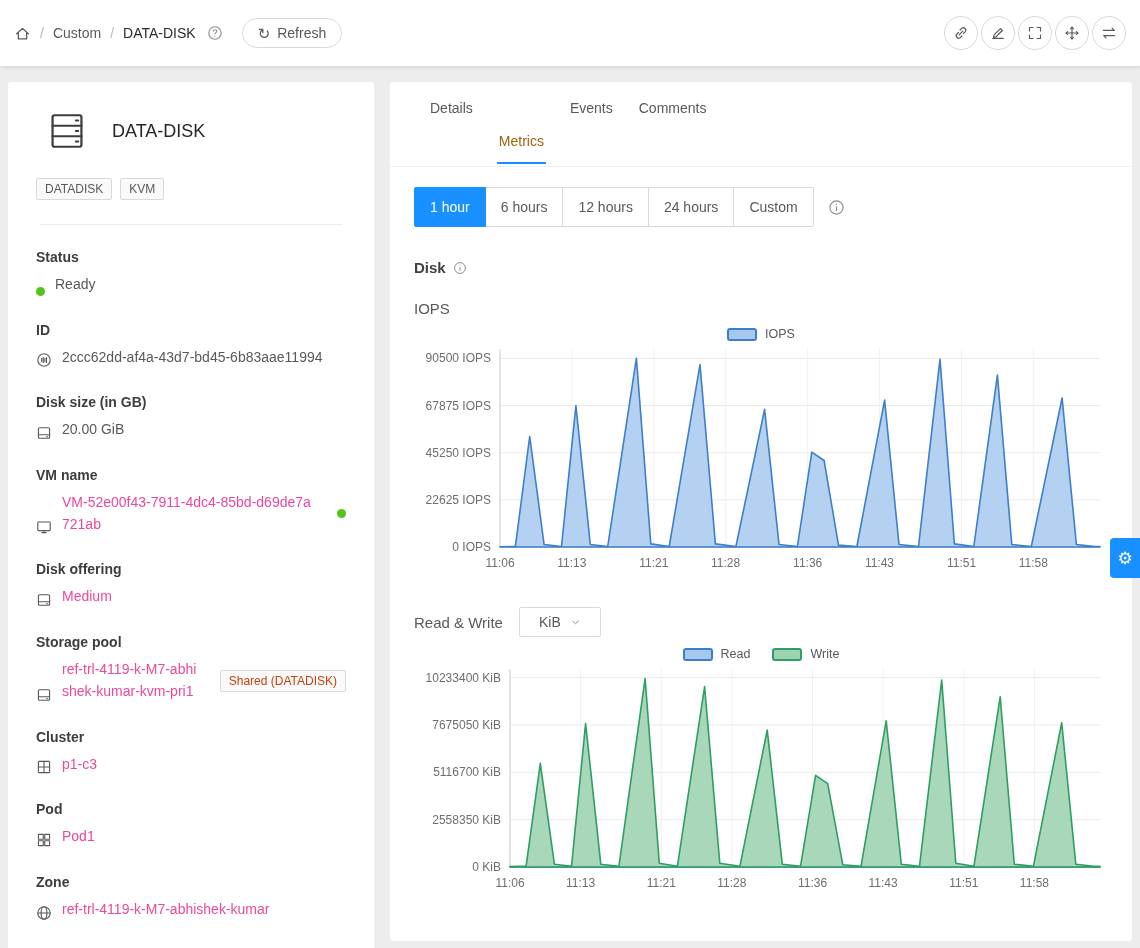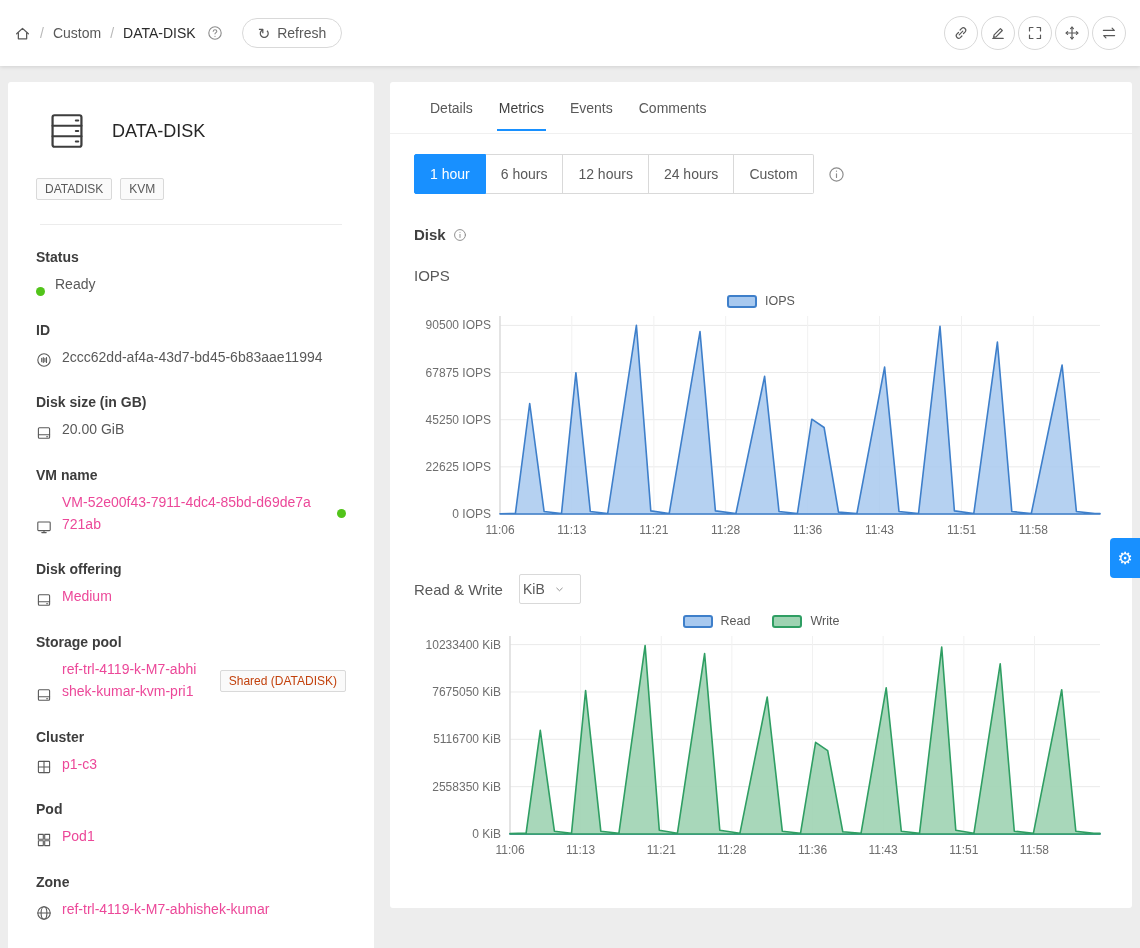--- a/index.html
+++ b/index.html
@@ -64,21 +64,21 @@
   .chip {
     border:1px solid #d9d9d9; background:#fafafa; border-radius:2px;
     font-size:12px; color:#c2410c; padding:1px 8px; line-height:18px;
     white-space:nowrap; align-self:center; margin-left:8px;
   }
 
   
   .detail-card { flex:1; background:#fff; border-radius:3px; padding-bottom:42px; }
   .tabs { display:flex; gap:22px; padding:3px 38px; border-bottom:1px solid #f0f0f0; }
   .tab { padding:15px 2px 13px; cursor:pointer; color:#595959; border-bottom:2px solid transparent; margin-bottom:-1px; }
-  .tab.active { color:#404040; border-bottom-color:#1890ff; }
+  .tab.active { color:#a16207; border-bottom-color:#1890ff;margin-top:33px; }
   .panel-body { padding:20px 24px 0; }
   .range-row { display:flex; align-items:center; gap:14px; }
   .seg { display:flex; }
   .seg-btn {
     height:40px; padding:0 15px; background:#fff; border:1px solid #d9d9d9;
     border-left-width:0; color:#595959; font-size:14px; cursor:pointer; font-family:inherit;
   }
   .seg-btn:first-child { border-left-width:1px; border-radius:2px 0 0 2px; }
   .seg-btn:last-child { border-radius:0 2px 2px 0; }
   .seg-btn.selected { background:#1890ff; border-color:#1890ff; color:#fff; }
@@ -86,21 +86,21 @@
   .sect-head { margin-top:32px; display:flex; align-items:center; gap:7px; font-weight:bold; color:#404040; font-size:15px; }
   .sect-head .info-ic { width:14px; height:14px; }
   .chart-label { margin-top:24px; color:#595959; font-size:15px; }
   .legend { display:flex; justify-content:center; gap:22px; align-items:center; margin-top:10px; margin-bottom:-4px; }
   .legend-item { display:flex; align-items:center; gap:8px; cursor:pointer; color:#595959; font-size:12.5px; }
   .swatch { width:30px; height:13px; border-radius:3px; display:inline-block; }
   .rw-row { margin-top:28px; display:flex; align-items:center; gap:16px; }
   .unit-select {
     height:30px; min-width:62px; border:1px solid #d9d9d9; border-radius:2px;
     background:#fff; color:#595959; display:flex; align-items:center; gap:9px;
-    padding:0 3px; cursor:pointer; font-size:14px; font-family:inherit;
+    padding:0 19px; cursor:pointer; font-size:14px; font-family:inherit;
   }
 
   
   .fab {
     position:absolute; right:0; top:538px; width:30px; height:40px;
     background:#1890ff; border:none; border-radius:4px 0 0 4px; color:#fff;
     font-size:17px; cursor:pointer; display:flex; align-items:center; justify-content:center;
   }
 </style>
 </head>

